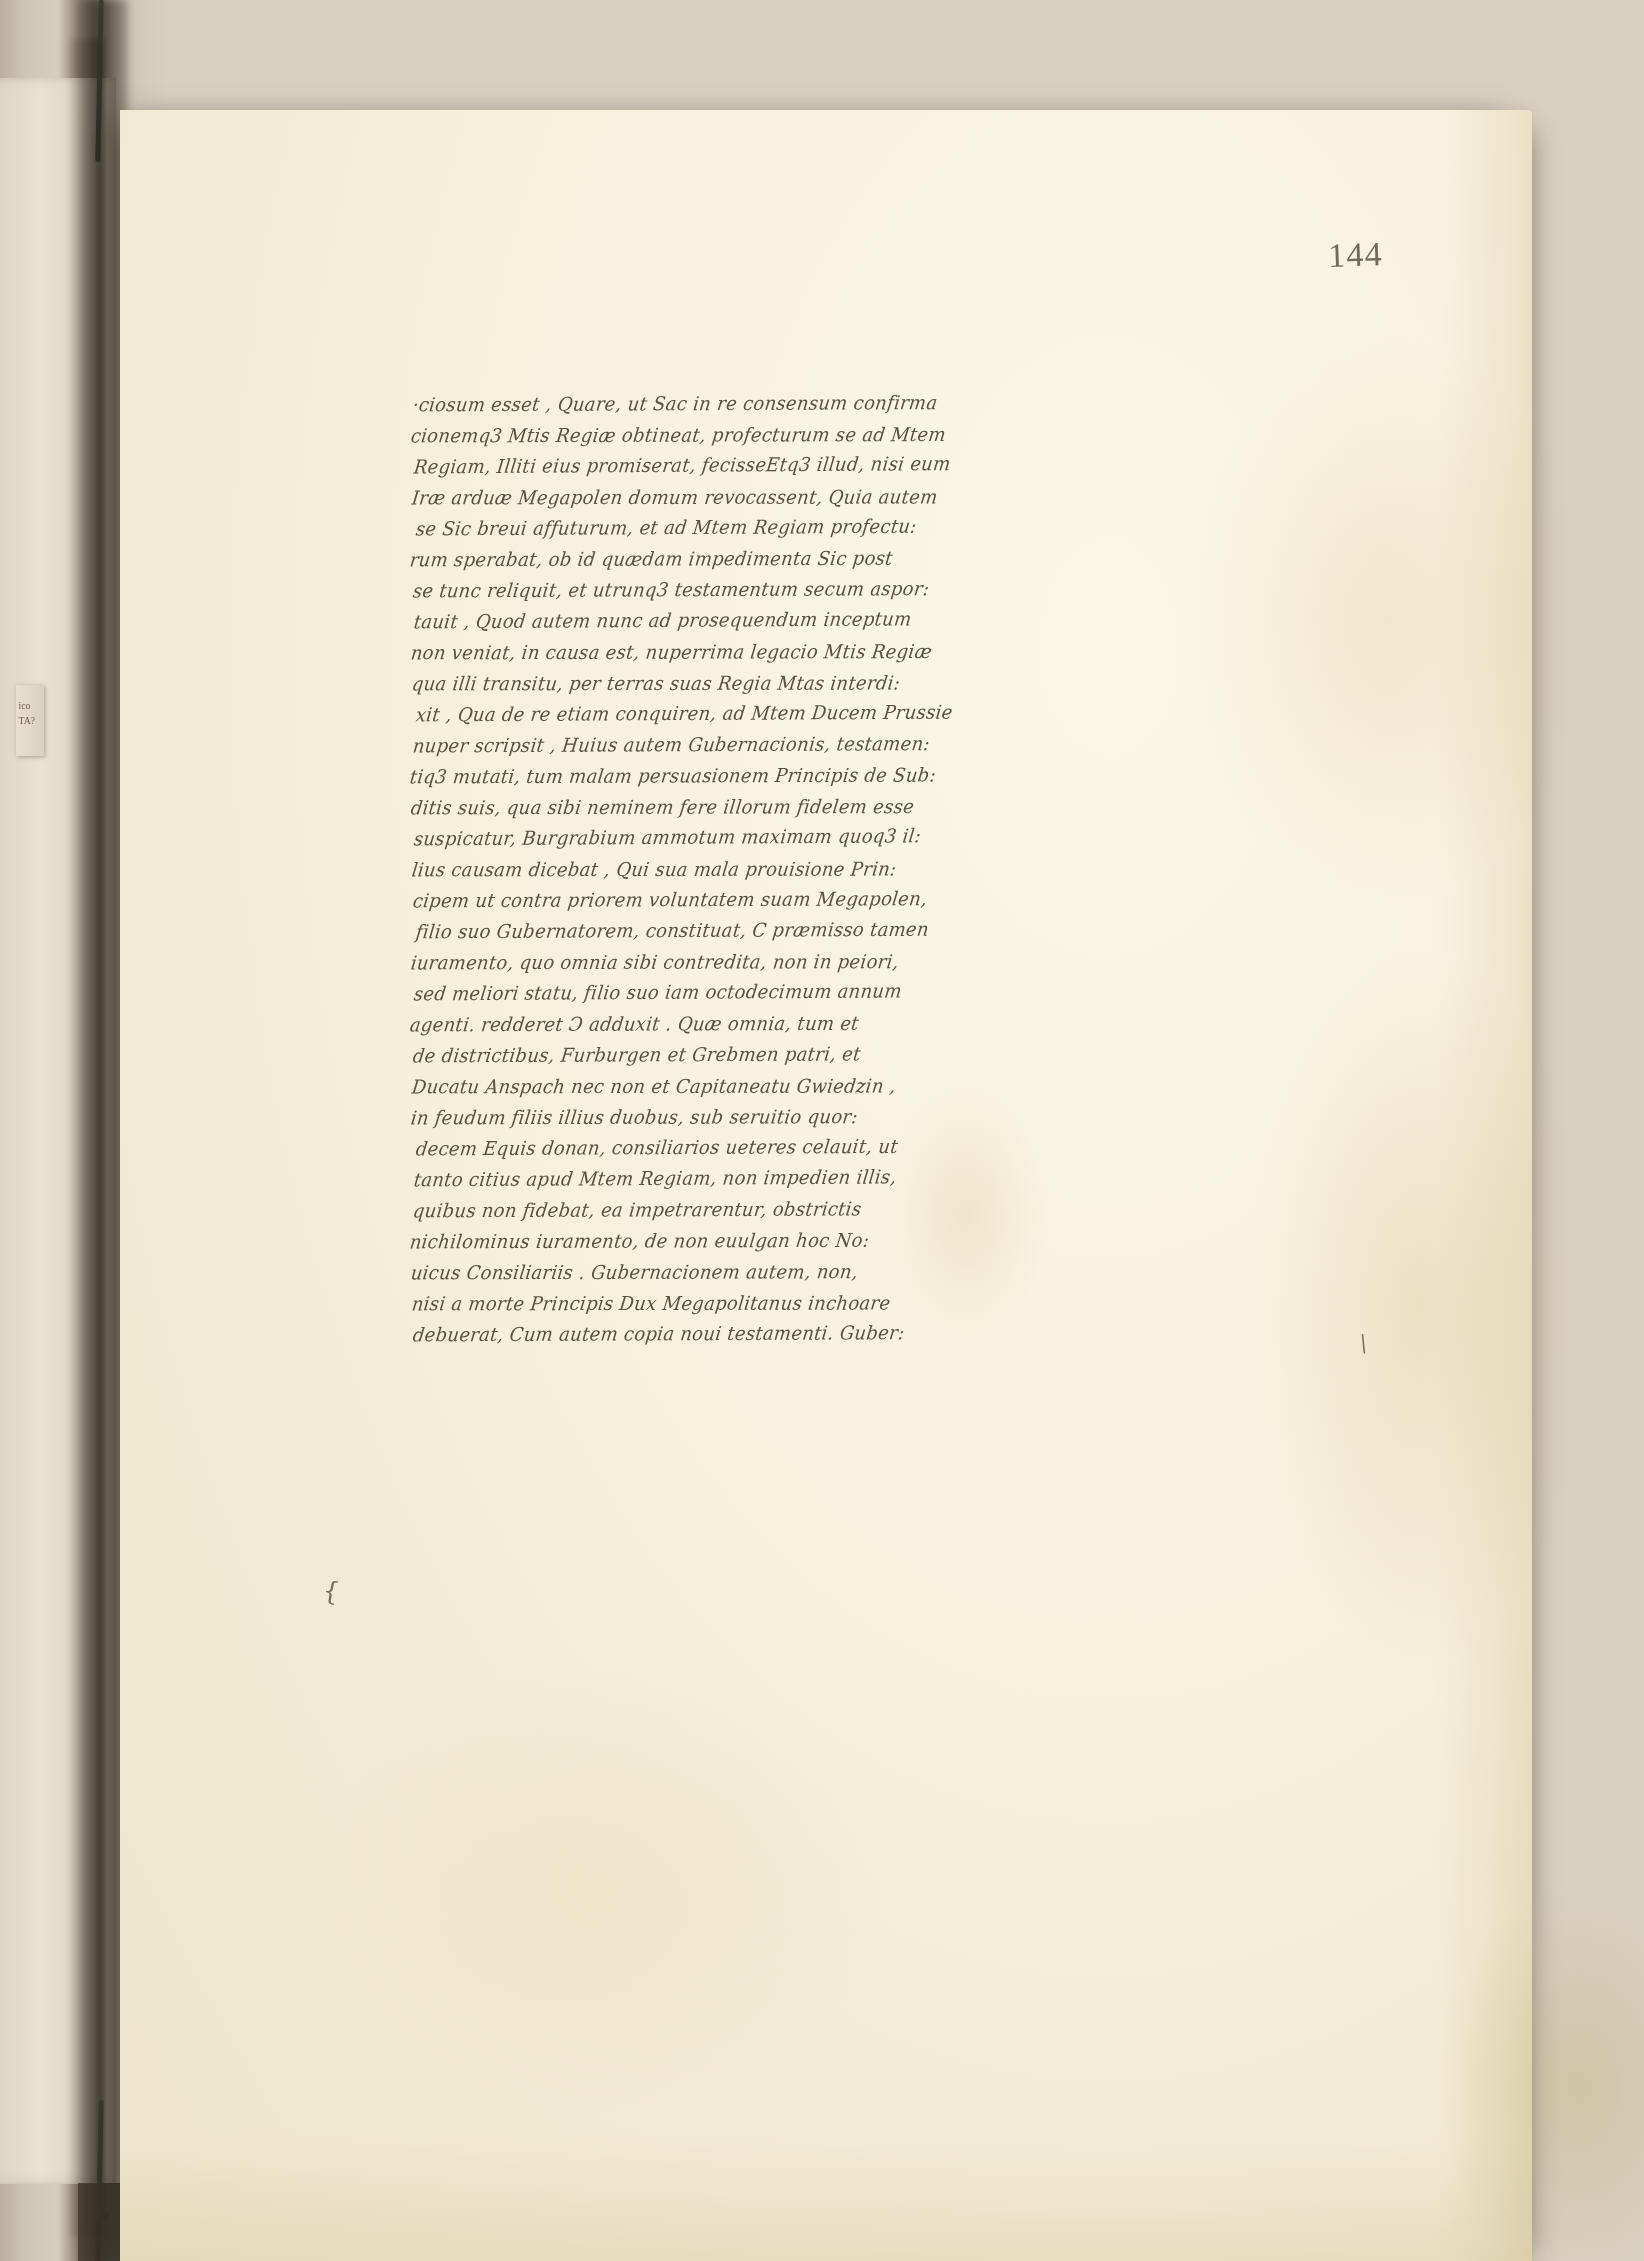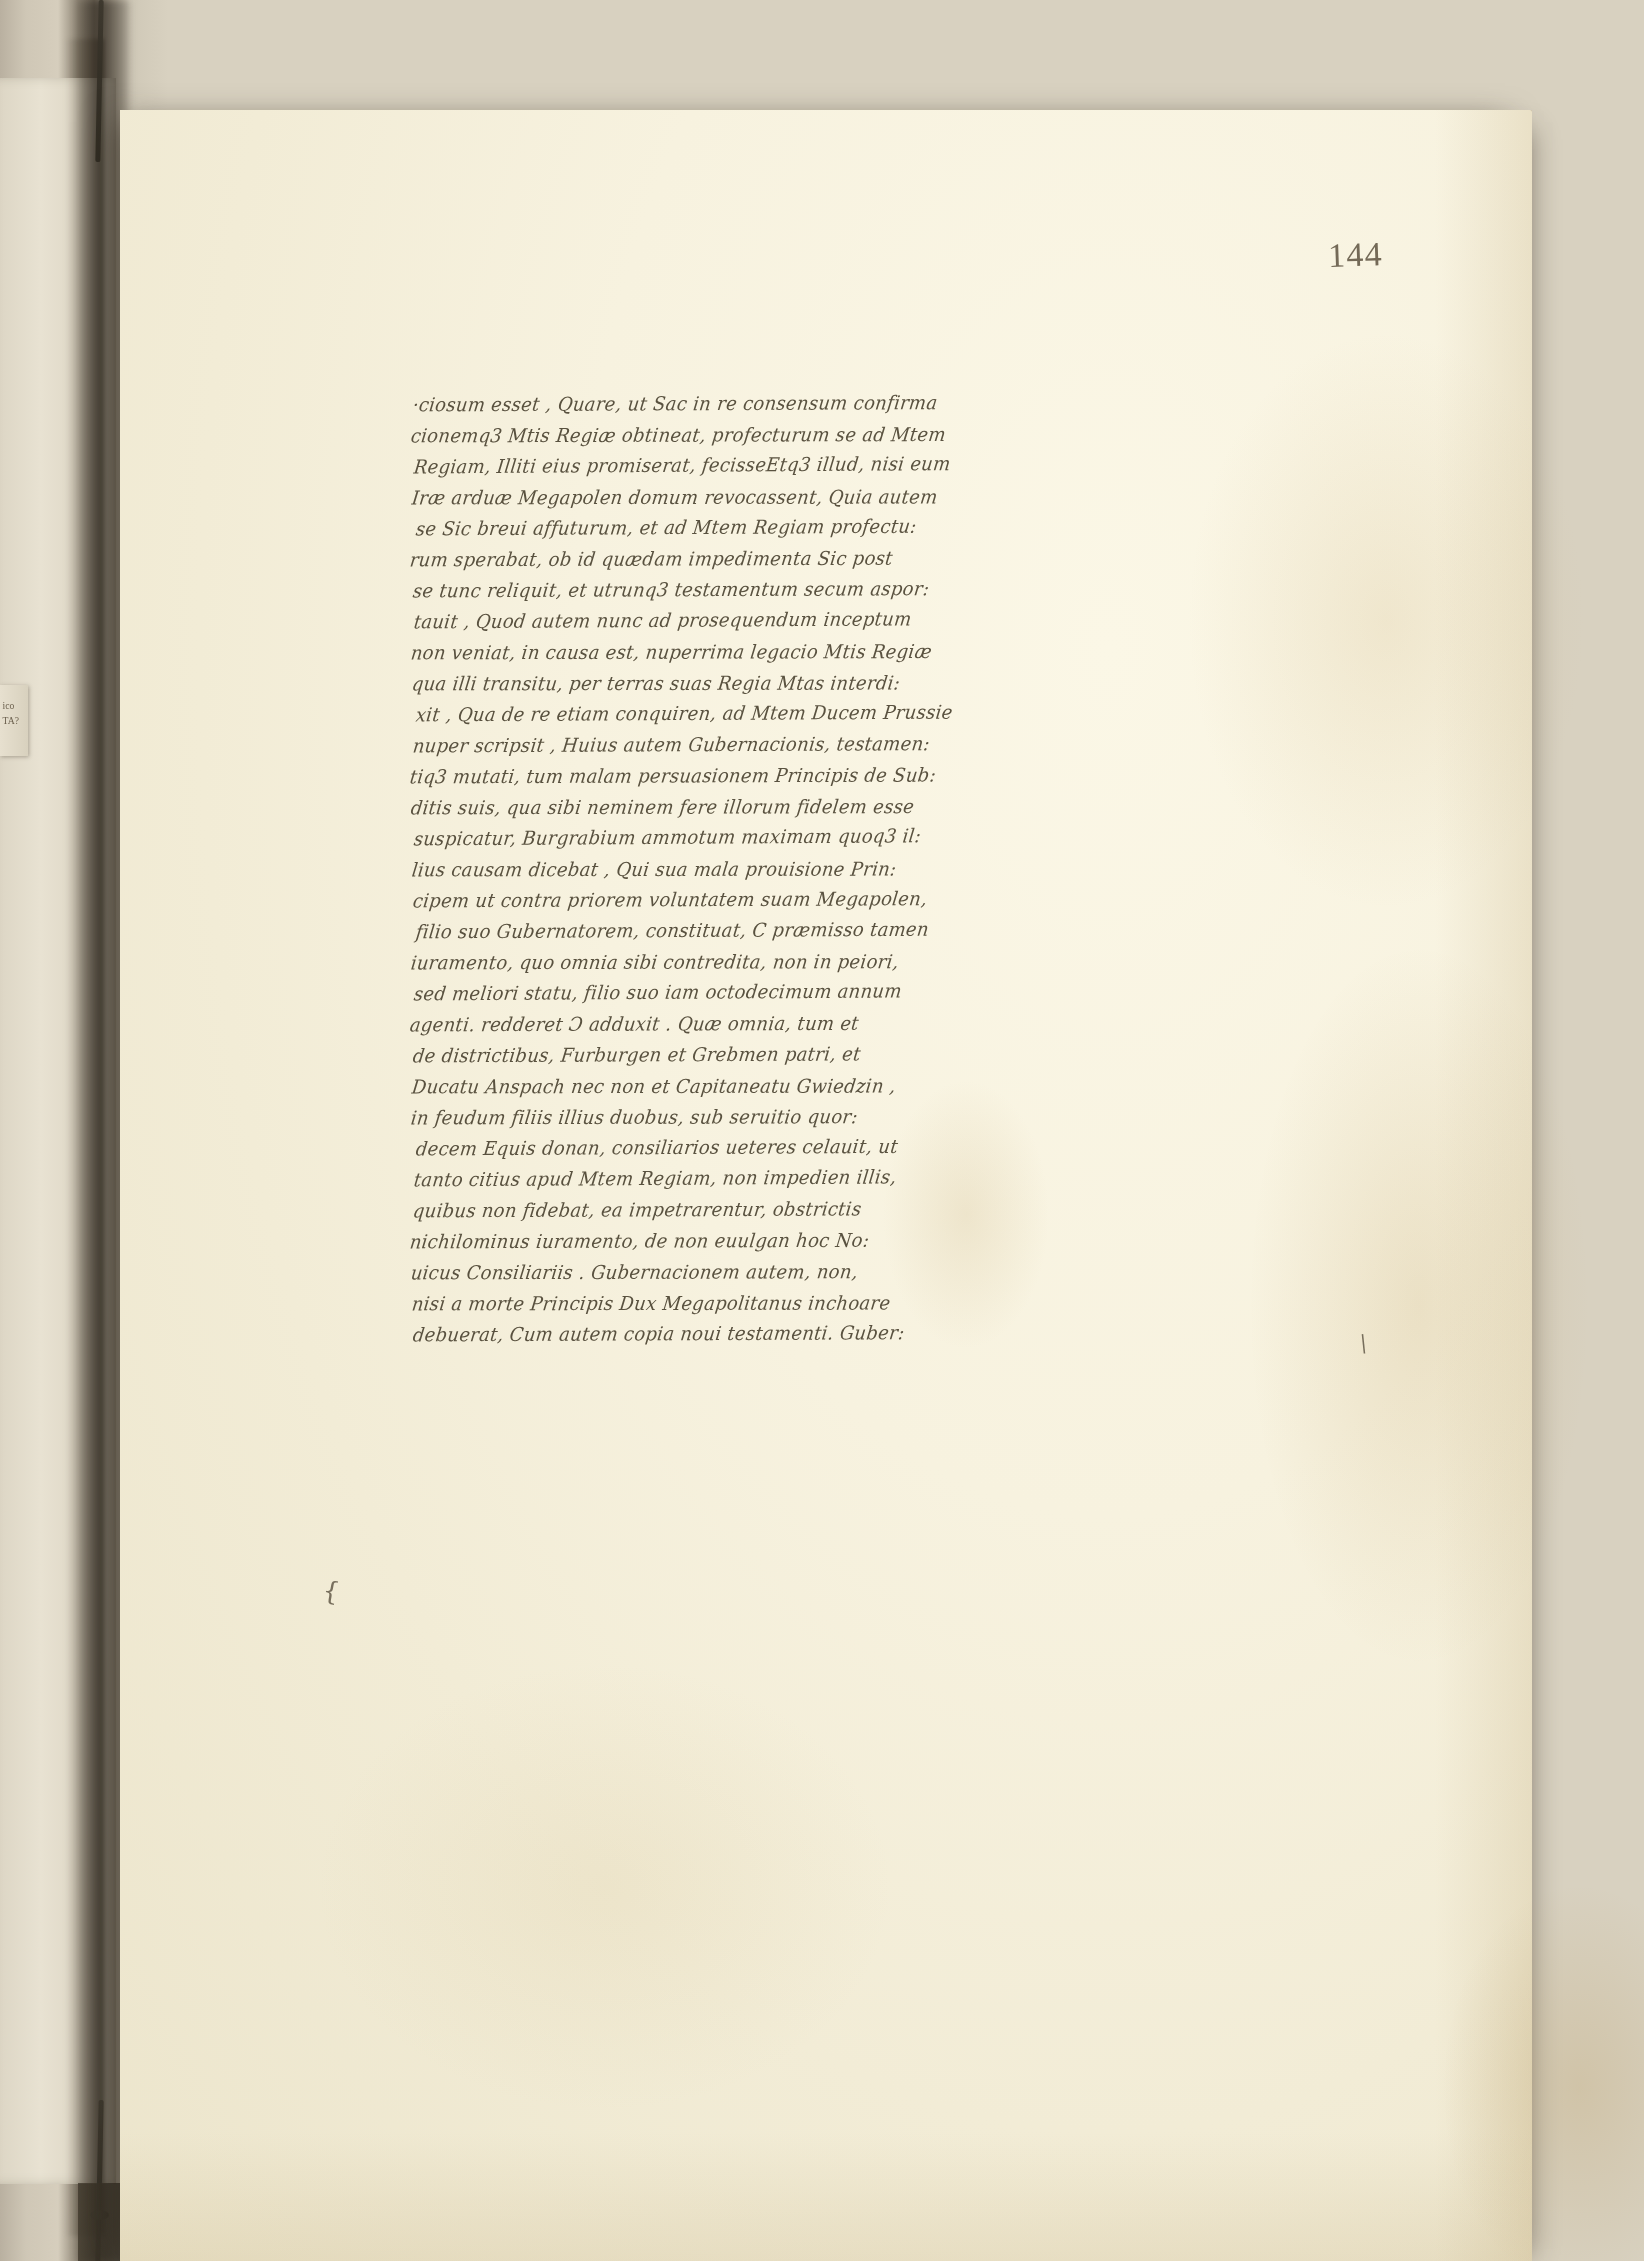--- a/index.html
+++ b/index.html
@@ -111,21 +111,21 @@
   }
   .edge-tone.bottom {
     left: 0; top: auto; bottom: 0;
     width: 1412px; height: 129px;
     background: linear-gradient(180deg, rgba(190,168,120,0) 0%, rgba(186,162,112,.18) 100%);
   }
 
   
   .slip {
     position: absolute;
-    left: 0px; top: 685px;
+    left: 16px; top: 685px;
     width: 28.4px; height: 71px;
     background: linear-gradient(90deg,#e7e0cf,#d8d1be);
     box-shadow: 1.3px 1.3px 3.9px rgba(60,50,35,.35);
   }
   .slip-text {
     position: absolute;
     left: 2.6px; top: 14.2px;
     width: 26px;
     font-size: 9.7px;
     color: #6a5f4c;

